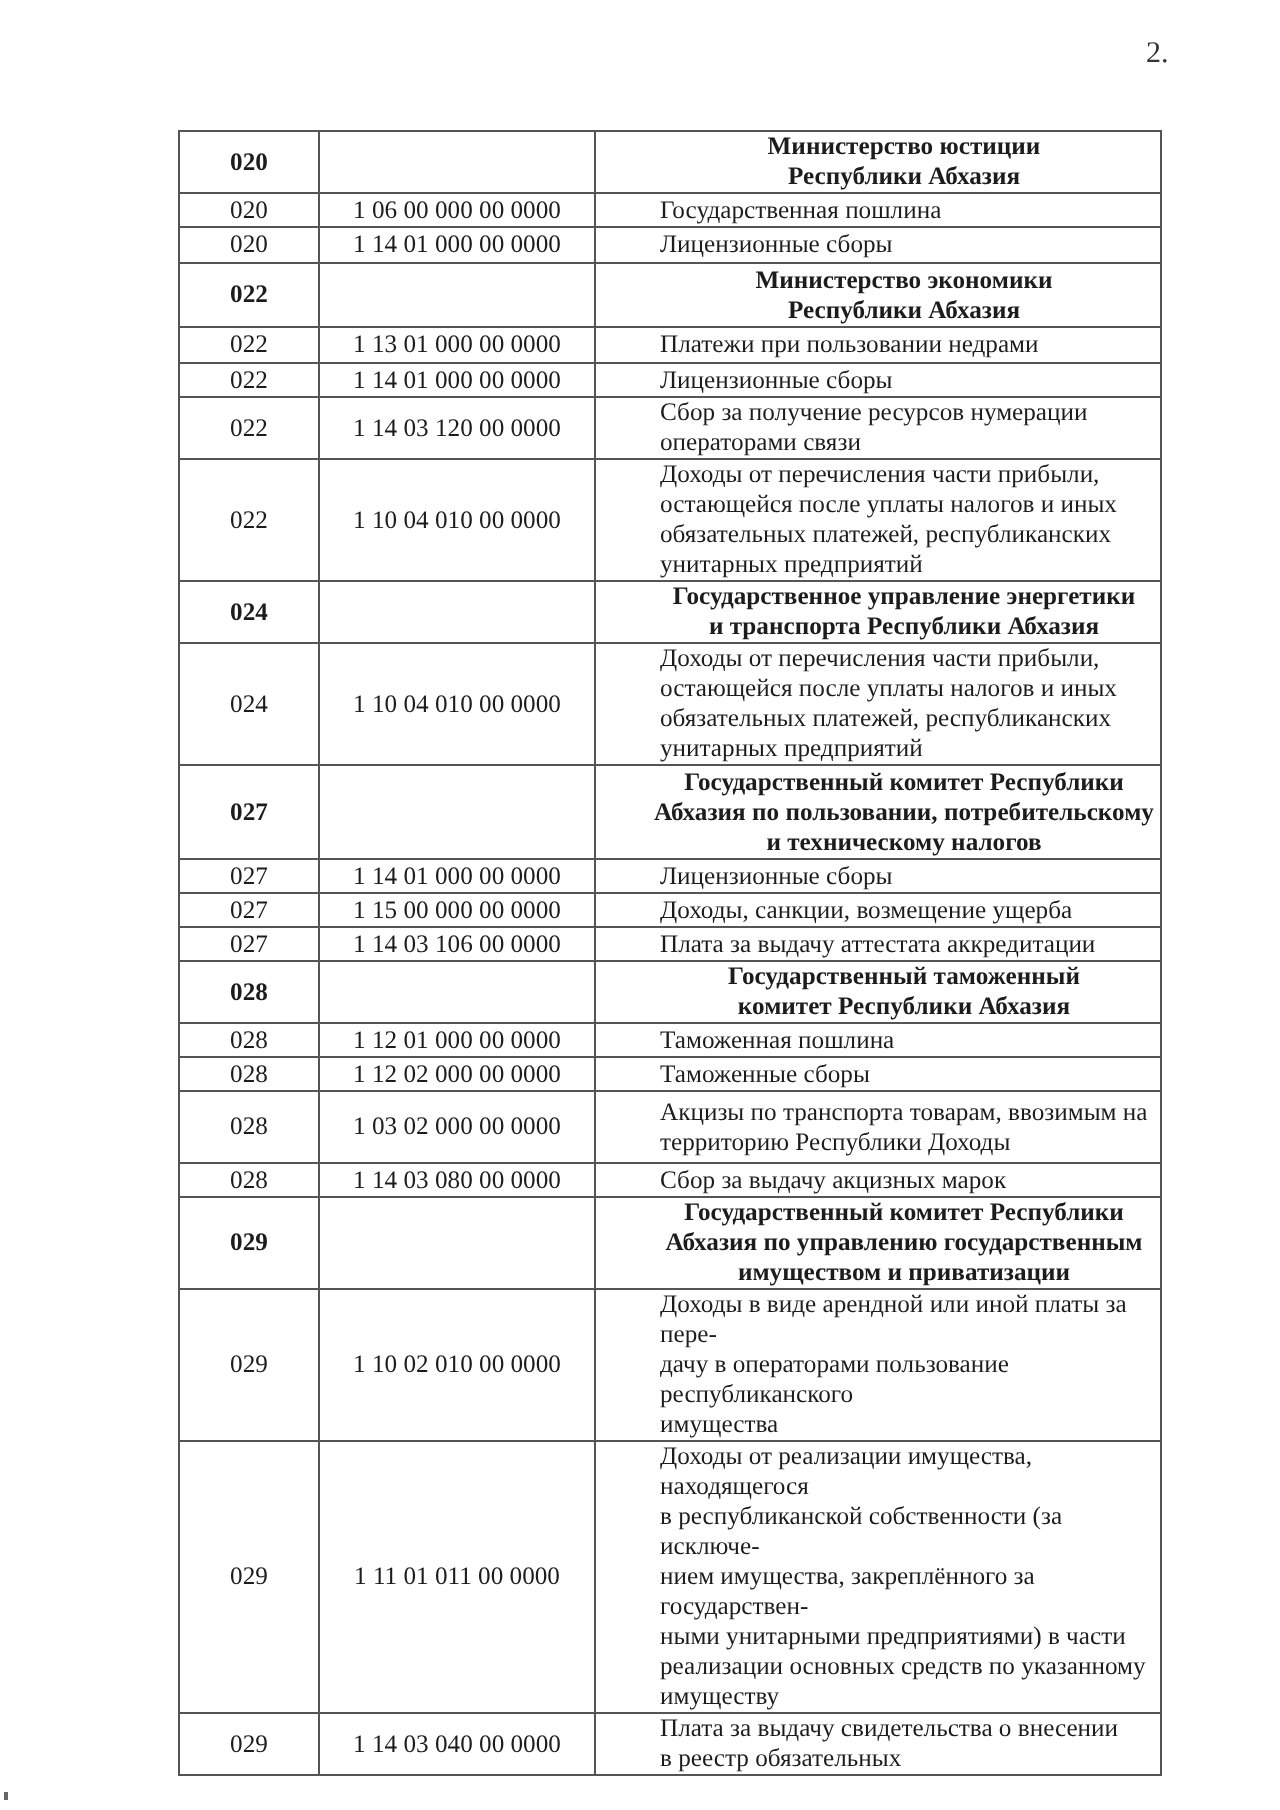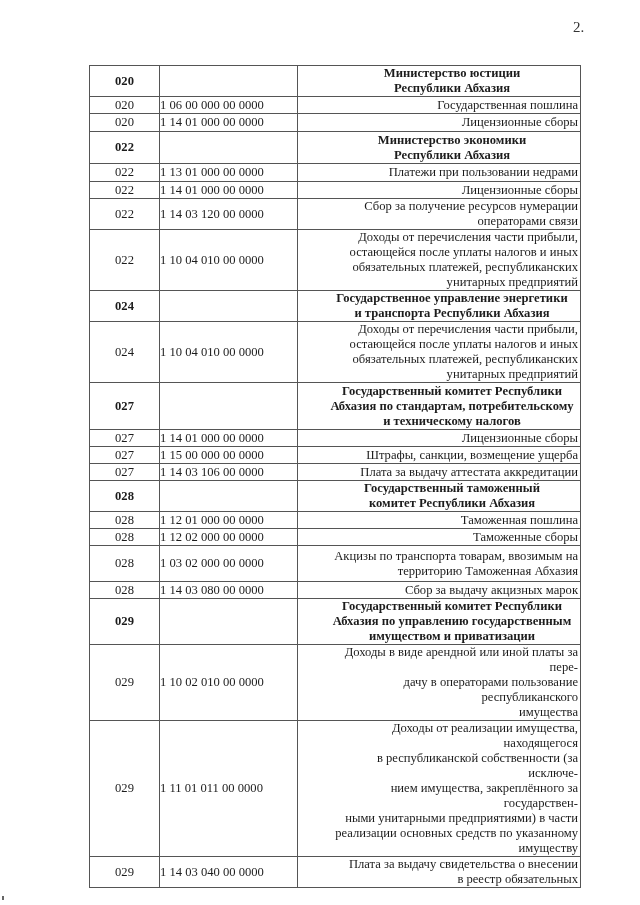--- a/index.html
+++ b/index.html
@@ -37,24 +37,25 @@
     line-height: 15px;
     vertical-align: middle;
   }
   col.c1 { width: 70px; }
   col.c2 { width: 138px; }
   col.c3 { width: 283px; }
   td.adm {
     text-align: center;
   }
   td.code {
+    text-align: center;
     letter-spacing: 0;
   }
   td.desc {
-    text-align: right;
+    text-align: left;
     padding-left: 4px !important;
     padding-right: 2px !important;
   }
   tr.hdr td {
     font-weight: bold;
   }
   tr.hdr td.desc {
     text-align: center;
     padding-left: 0 !important;
   }
@@ -158,36 +159,36 @@
           <span class="line">остающейся после уплаты налогов и иных</span>
           <span class="line">обязательных платежей, республиканских</span>
           <span class="line">унитарных предприятий</span>
         </td>
       </tr>
       <tr class="hdr" style="height: 47px;">
         <td class="adm">027</td>
         <td class="code"></td>
         <td class="desc">
           <span class="line">Государственный комитет Республики</span>
-          <span class="line">Абхазия по стандартам, потребительскому</span>
+          <span class="line">Абхазия по пользовании, потребительскому</span>
           <span class="line">и техническому налогов</span>
         </td>
       </tr>
       <tr class="item" style="height: 17px;">
         <td class="adm">027</td>
         <td class="code">1 14 01 000 00 0000</td>
         <td class="desc">
           <span class="line">Лицензионные сборы</span>
         </td>
       </tr>
       <tr class="item" style="height: 17px;">
         <td class="adm">027</td>
         <td class="code">1 15 00 000 00 0000</td>
         <td class="desc">
-          <span class="line">Штрафы, санкции, возмещение ущерба</span>
+          <span class="line">Доходы, санкции, возмещение ущерба</span>
         </td>
       </tr>
       <tr class="item" style="height: 17px;">
         <td class="adm">027</td>
         <td class="code">1 14 03 106 00 0000</td>
         <td class="desc">
           <span class="line">Плата за выдачу аттестата аккредитации</span>
         </td>
       </tr>
       <tr class="hdr" style="height: 31px;">
@@ -210,21 +211,21 @@
         <td class="code">1 12 02 000 00 0000</td>
         <td class="desc">
           <span class="line">Таможенные сборы</span>
         </td>
       </tr>
       <tr class="item" style="height: 36px;">
         <td class="adm">028</td>
         <td class="code">1 03 02 000 00 0000</td>
         <td class="desc">
           <span class="line">Акцизы по транспорта товарам, ввозимым на</span>
-          <span class="line">территорию Таможенная Абхазия</span>
+          <span class="line">территорию Республики Доходы</span>
         </td>
       </tr>
       <tr class="item" style="height: 17px;">
         <td class="adm">028</td>
         <td class="code">1 14 03 080 00 0000</td>
         <td class="desc">
           <span class="line">Сбор за выдачу акцизных марок</span>
         </td>
       </tr>
       <tr class="hdr" style="height: 45px;">

